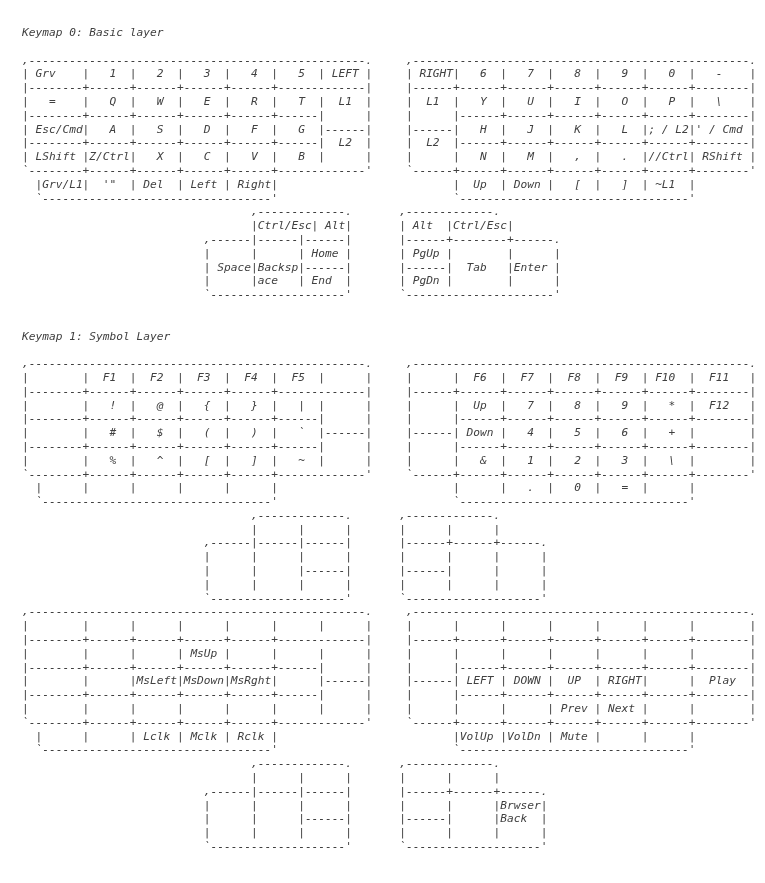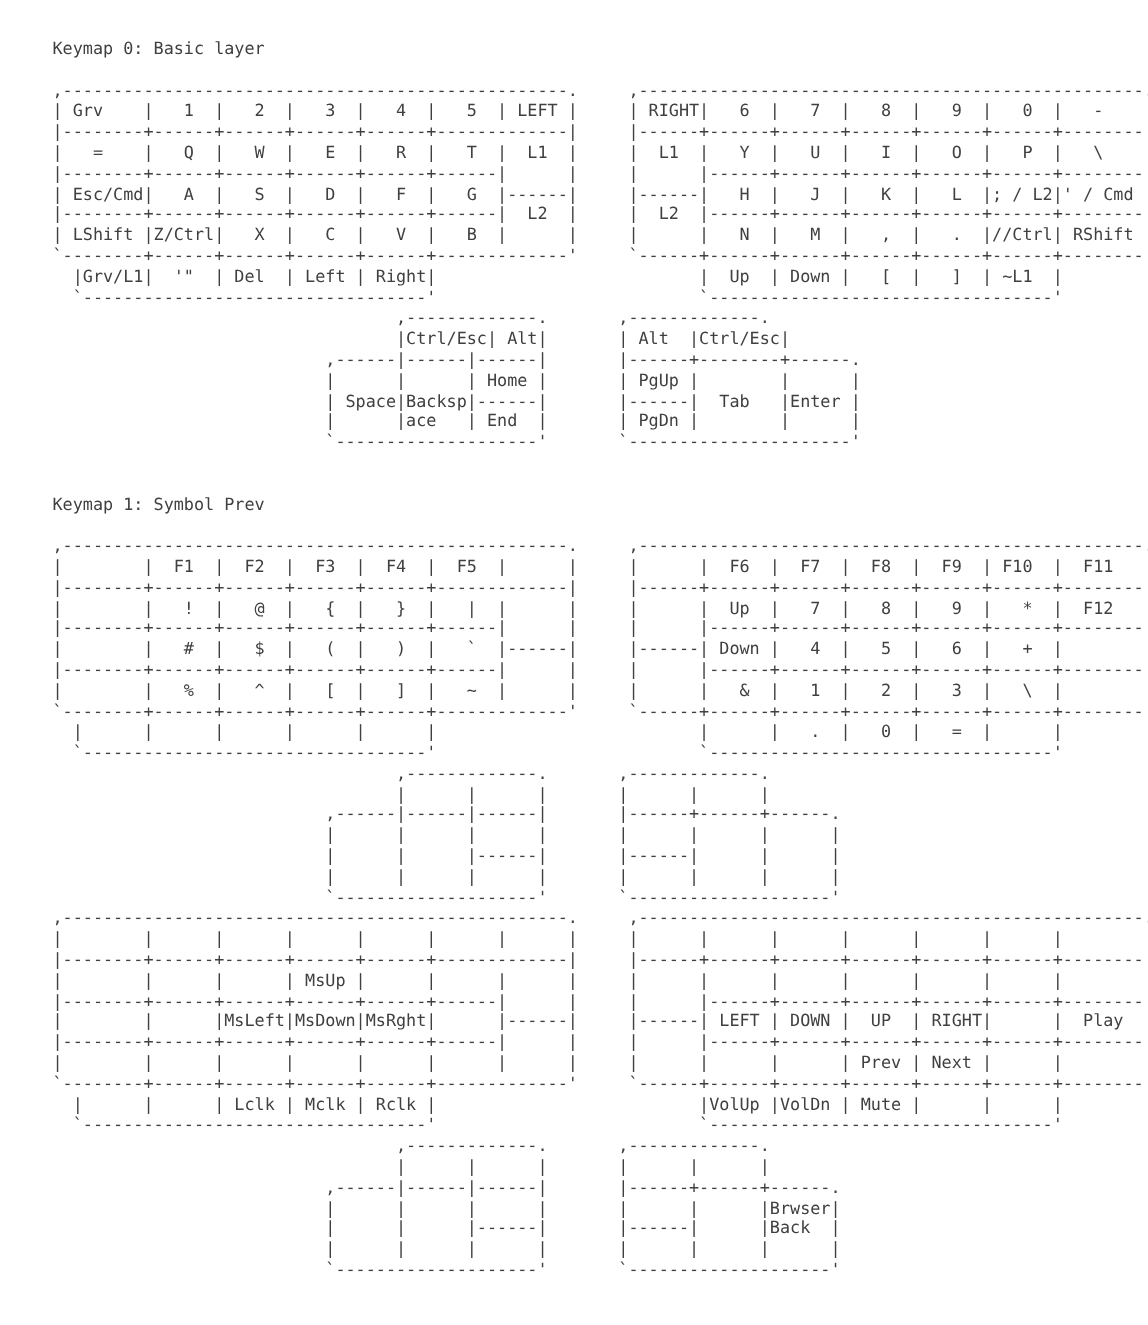--- a/index.html
+++ b/index.html
@@ -4,25 +4,26 @@
 <style>
   html, body { margin: 0; padding: 0; }
   body {
     background: #ffffff;
     width: 765px;
     height: 883px;
     overflow: hidden;
   }
   .doc {
     box-sizing: border-box;
-    padding: 26px 0 0 35px;
+    padding: 26px 0 0 22px;
     font-family: "DejaVu Sans Mono", "Liberation Mono", monospace;
     font-size: 11.2px;
     line-height: 13.8px;
     color: #404040;
+    font-style: italic;
   }
   .keymap-section { margin: 0; padding: 0; }
   .keymap-title {
     white-space: pre;
     margin: 0 0 13.8px 0;
     font-weight: normal;
   }
   .keymap-art {
     font: inherit;
     white-space: pre;
@@ -54,21 +55,21 @@
                                   ,-------------.       ,-------------.
                                   |Ctrl/Esc| Alt|       | Alt  |Ctrl/Esc|
                            ,------|------|------|       |------+--------+------.
                            |      |      | Home |       | PgUp |        |      |
                            | Space|Backsp|------|       |------|  Tab   |Enter |
                            |      |ace   | End  |       | PgDn |        |      |
                            `--------------------'       `----------------------'</pre>
   </section>
 
   <section class="keymap-section s1">
-    <div class="keymap-title">Keymap 1: Symbol Prev</div>
+    <div class="keymap-title">Keymap 1: Symbol Layer</div>
     <pre class="keymap-art">,--------------------------------------------------.     ,--------------------------------------------------.
 |        |  F1  |  F2  |  F3  |  F4  |  F5  |      |     |      |  F6  |  F7  |  F8  |  F9  | F10  |  F11   |
 |--------+------+------+------+------+-------------|     |------+------+------+------+------+------+--------|
 |        |   !  |   @  |   {  |   }  |   |  |      |     |      |  Up  |   7  |   8  |   9  |   *  |  F12   |
 |--------+------+------+------+------+------|      |     |      |------+------+------+------+------+--------|
 |        |   #  |   $  |   (  |   )  |   `  |------|     |------| Down |   4  |   5  |   6  |   +  |        |
 |--------+------+------+------+------+------|      |     |      |------+------+------+------+------+--------|
 |        |   %  |   ^  |   [  |   ]  |   ~  |      |     |      |   &amp;  |   1  |   2  |   3  |   \  |        |
 `--------+------+------+------+------+-------------'     `------+------+------+------+------+------+--------'
   |      |      |      |      |      |                          |      |   .  |   0  |   =  |      |

